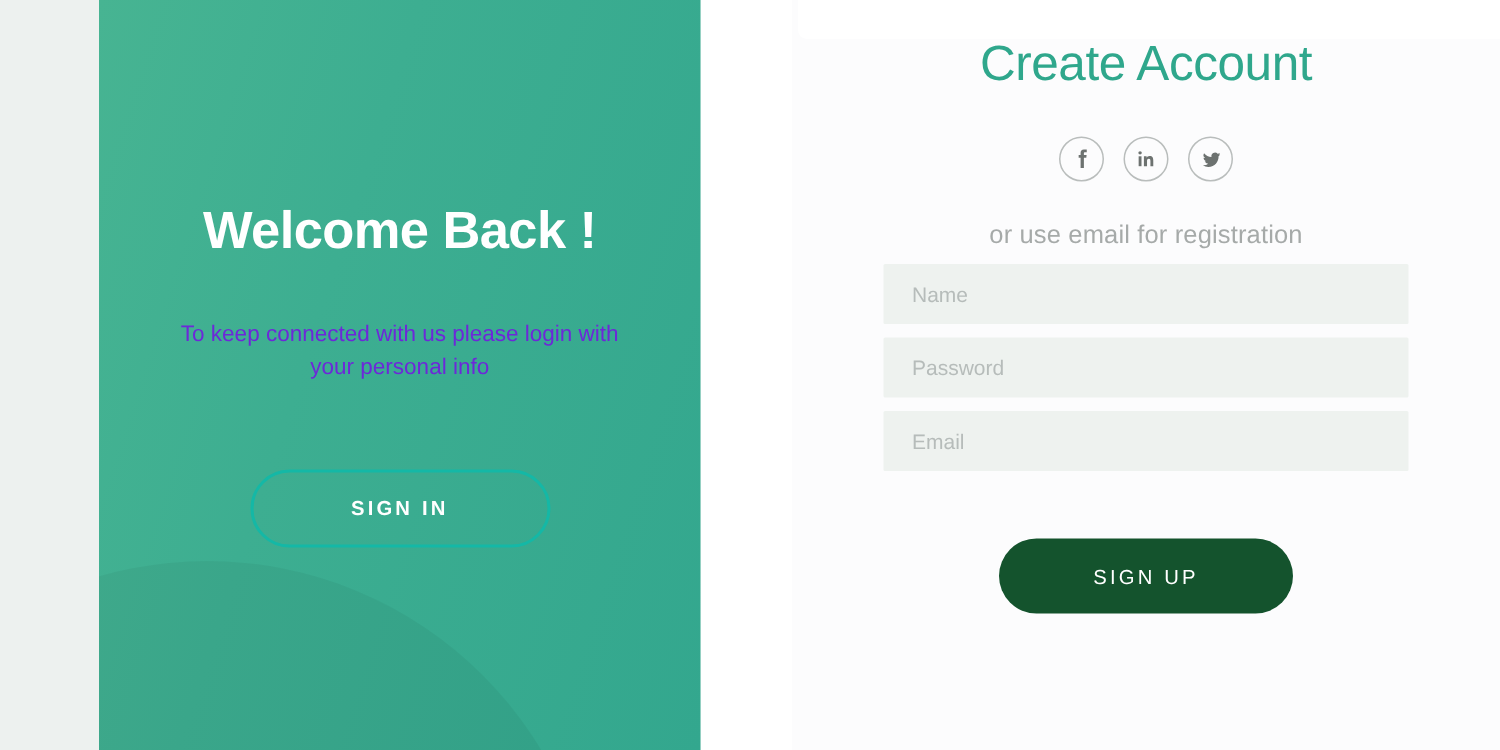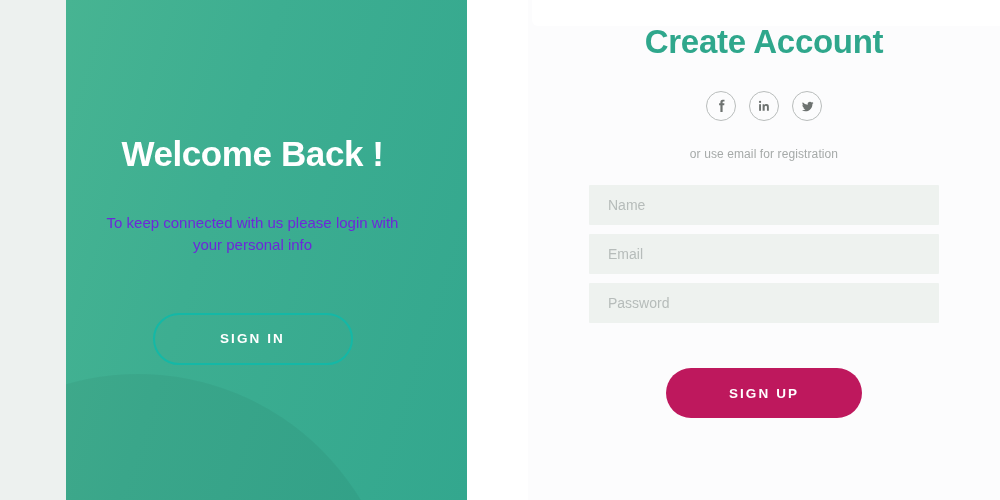--- a/index.html
+++ b/index.html
@@ -134,21 +134,21 @@
     height: 500px;
     z-index: 3;
     display: flex;
     flex-direction: column;
     align-items: center;
   }
 
   .create-title {
     color: #2fa78c;
     font-size: 33px;
-    font-weight: bold;
+    font-weight: normal;
     letter-spacing: -0.3px;
     margin: 24px 0 0 0;
     line-height: 1.1;
   }
 
   .social-row {
     display: flex;
     gap: 13px;
     margin-top: 31px;
   }
@@ -163,27 +163,27 @@
     align-items: center;
     justify-content: center;
     cursor: pointer;
     padding: 0;
     color: #6d7270;
   }
   .social-btn svg { display: block; }
 
   .or-text {
     color: #a6aaa9;
-    font-size: 12px;
+    font-size: 17px;
     margin-top: 26px;
     letter-spacing: 0.1px;
   }
 
   .fields {
-    margin-top: 24px;
+    margin-top: 9px;
     width: 350px;
     display: flex;
     flex-direction: column;
     gap: 9px;
   }
 
   .field {
     width: 100%;
     height: 40px;
     box-sizing: border-box;
@@ -200,44 +200,44 @@
     color: #b6bcba;
     opacity: 1;
   }
 
   .signup-btn {
     margin-top: 45px;
     width: 196px;
     height: 50px;
     border: none;
     border-radius: 25px;
-    background: #be185d;
+    background: #14532d;
     color: #ffffff;
     font-family: inherit;
     font-size: 13.5px;
-    font-weight: bold;
+    font-weight: normal;
     letter-spacing: 2.1px;
     cursor: pointer;
     padding: 0;
   }
 </style>
 </head>
 <body>
 
 <div class="stage">
 
   <div class="white-base"></div>
   <div class="right-card"></div>
   <div class="right-card-top"></div>
 
   <div class="green-panel">
     <div class="deco-circle"></div>
   </div>
 
-  <div class="green-inner" style="left:52px;">
+  <div class="green-inner" style="left:66px;">
     <h1 class="welcome-title">Welcome Back !</h1>
 
     <p class="welcome-sub">To keep connected with us please login with your personal info</p>
 
     <button class="signin-btn">SIGN IN</button>
   </div>
 
   <div class="right-inner">
 
     <h1 class="create-title">Create Account</h1>
@@ -269,21 +269,21 @@
           </svg>
         </span>
       </button>
 
     </div>
 
     <div class="or-text">or use email for registration</div>
 
     <div class="fields">
       <input class="field" type="text" placeholder="Name" style="">
+      <input class="field" type="text" placeholder="Password" style="">
       <input class="field" type="text" placeholder="Email" style="">
-      <input class="field" type="text" placeholder="Password" style="">
     </div>
 
     <button class="signup-btn">SIGN UP</button>
 
   </div>
 
 </div>
 
 </body></html>

